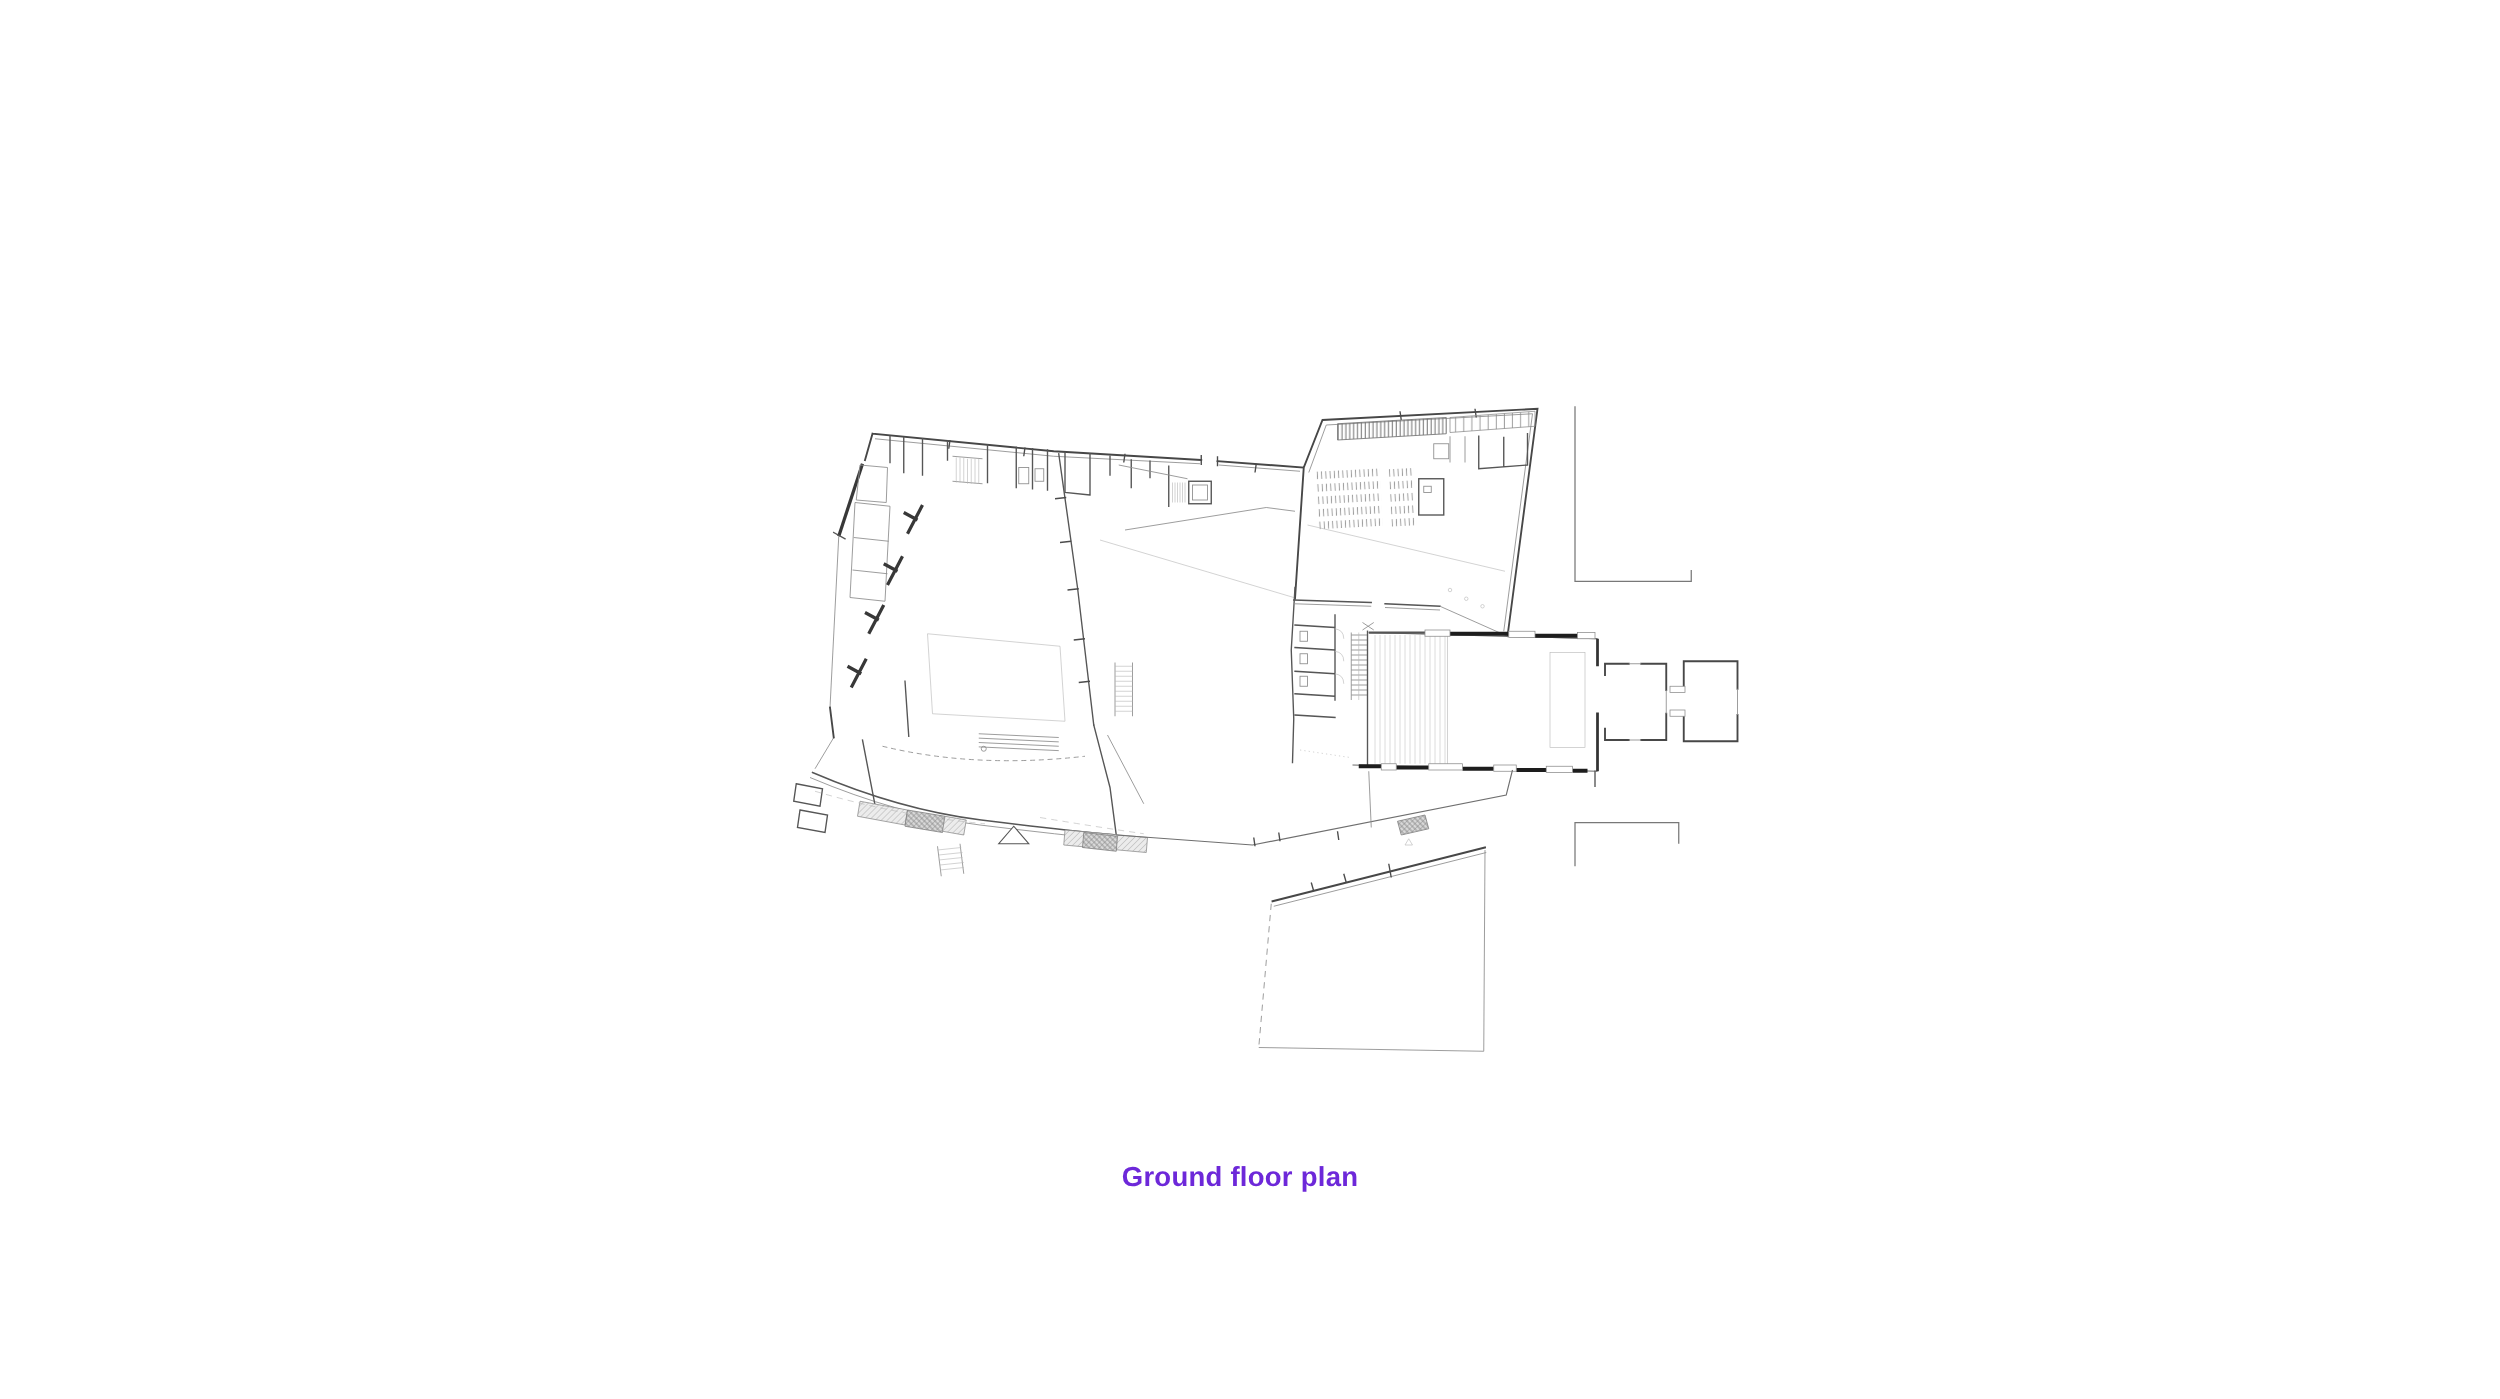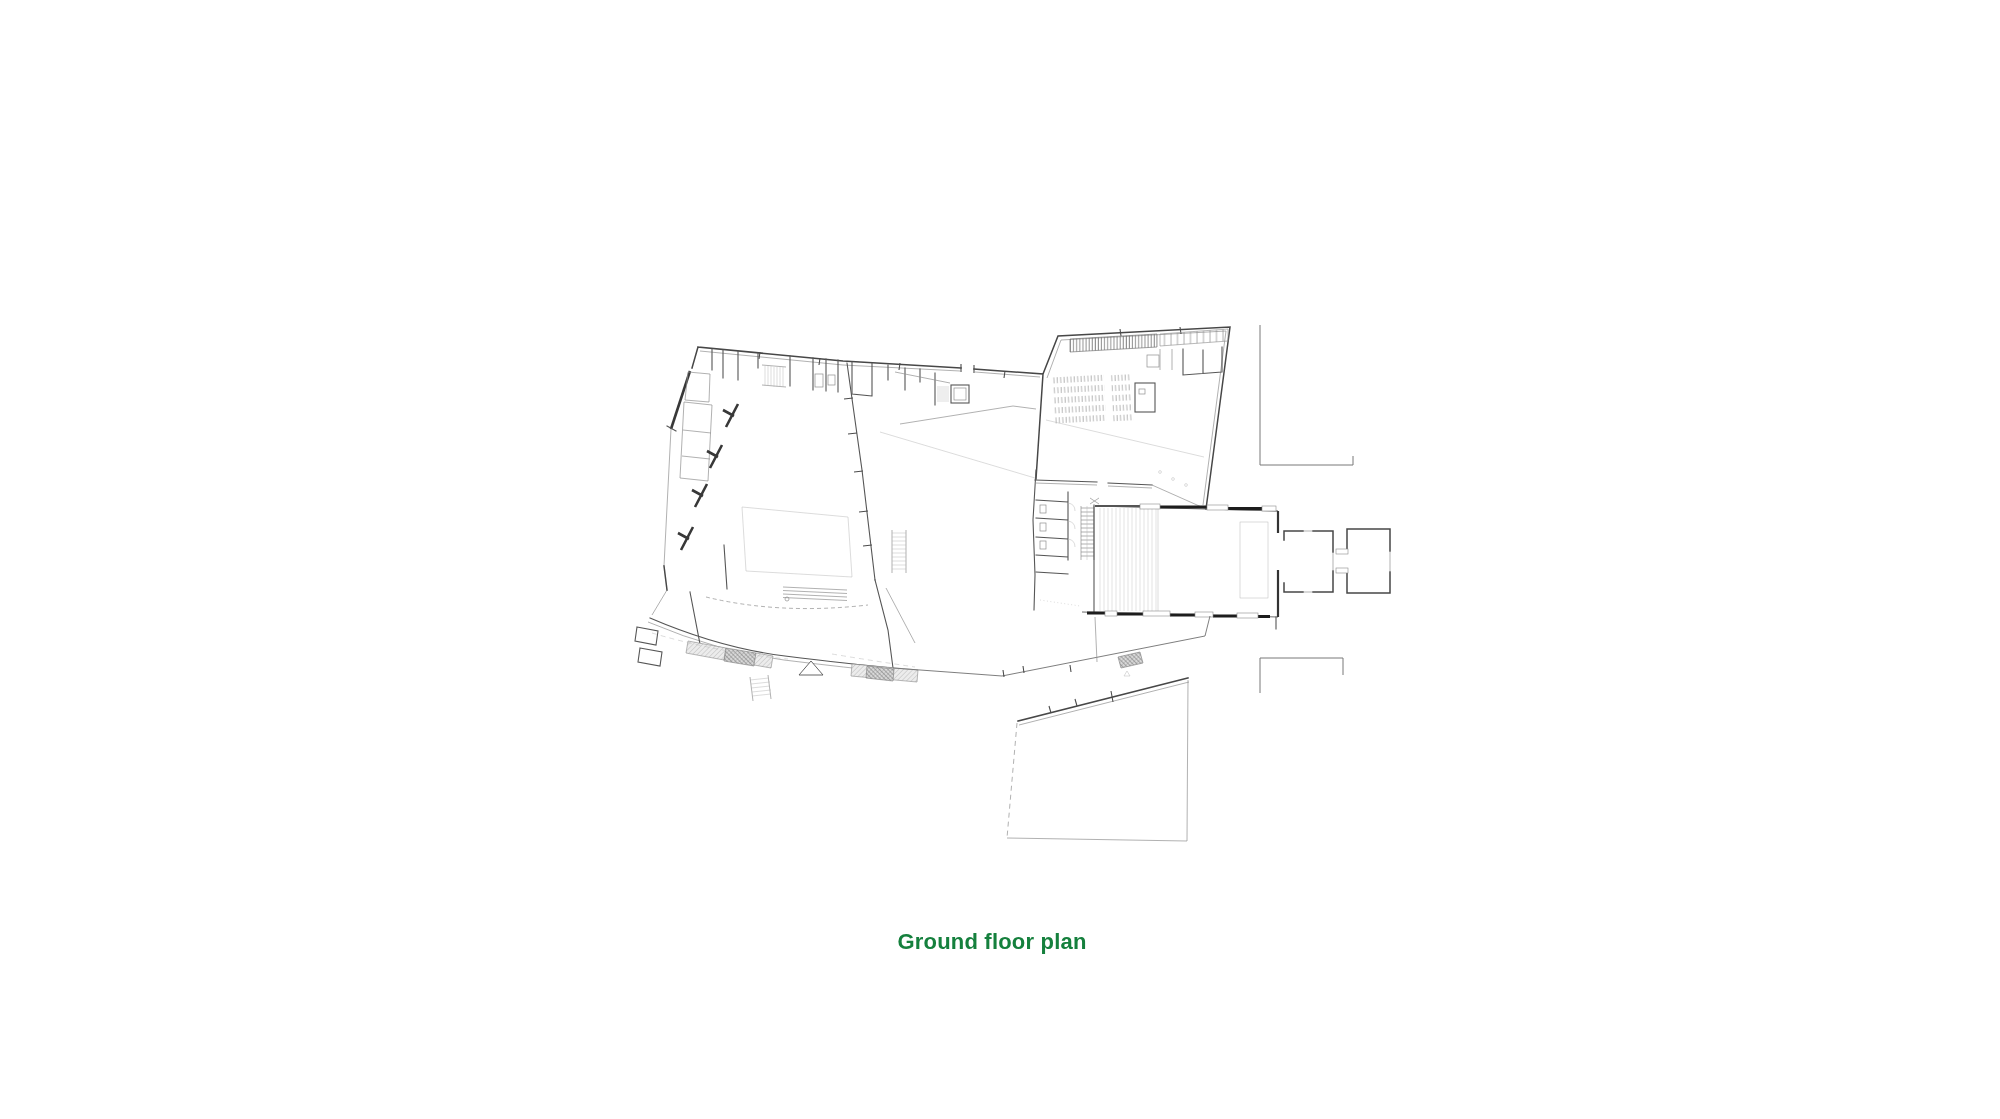--- a/index.html
+++ b/index.html
@@ -1,21 +1,21 @@
 <!DOCTYPE html>
 <html><head>
 <meta charset="utf-8">
 <style>
   html,body{margin:0;padding:0;background:#ffffff;}
   body{width:2000px;height:1119px;position:relative;overflow:hidden;
        font-family:"Liberation Sans",sans-serif;}
   .stage{position:absolute;inset:0;}
   svg{position:absolute;left:0;top:0;}
   .caption{position:absolute;left:0;right:16px;top:929px;text-align:center;
-           font-weight:700;font-size:22px;letter-spacing:.2px;color:#15803d;}
+           font-weight:700;font-size:22px;letter-spacing:.2px;color:#6d28d9;}
   
   .w2{stroke:#474747;stroke-width:1.5;fill:none;stroke-linecap:square}
   .w1{stroke:#565656;stroke-width:1.1;fill:none;stroke-linecap:square}
   .wl{stroke:#8f8f8f;stroke-width:.7;fill:none}
   .wf{stroke:#b9b9b9;stroke-width:.5;fill:none}
   .heavy{stroke:#383838;stroke-width:2.6;fill:none}
   .blk{stroke:#1d1d1d;stroke-width:3.2;fill:none}
   .med{stroke:#555;stroke-width:1.8;fill:none}
   .tick{stroke:#4c4c4c;stroke-width:1.1;fill:none}
   .dash{stroke-dasharray:4 3}

